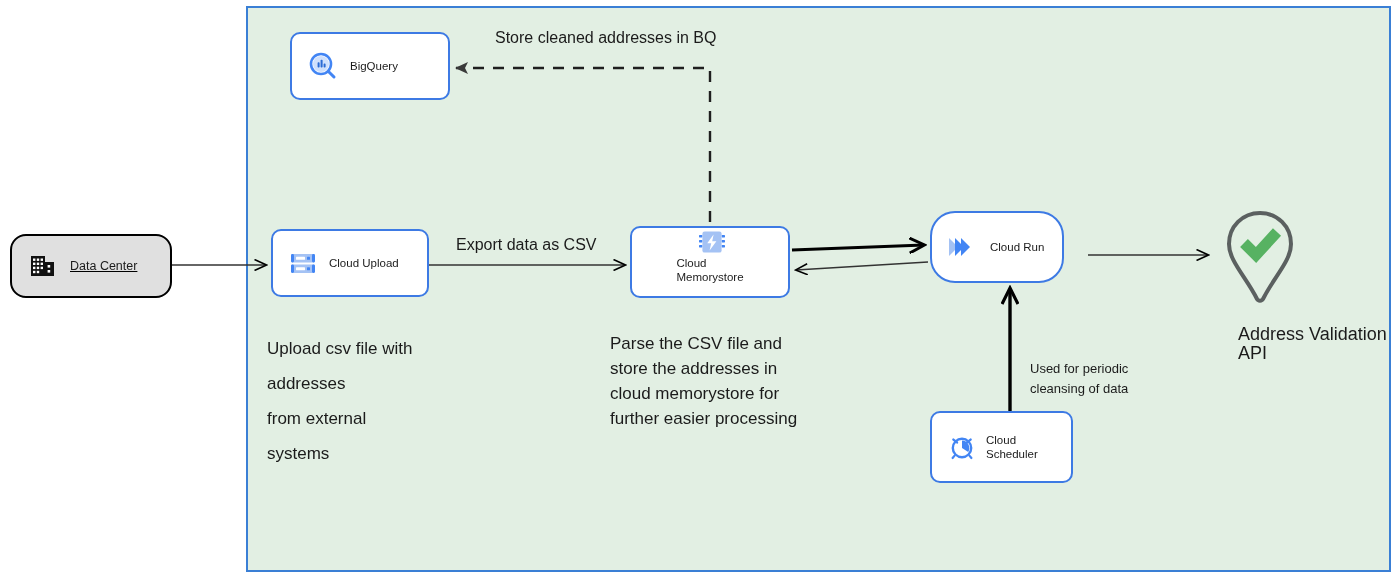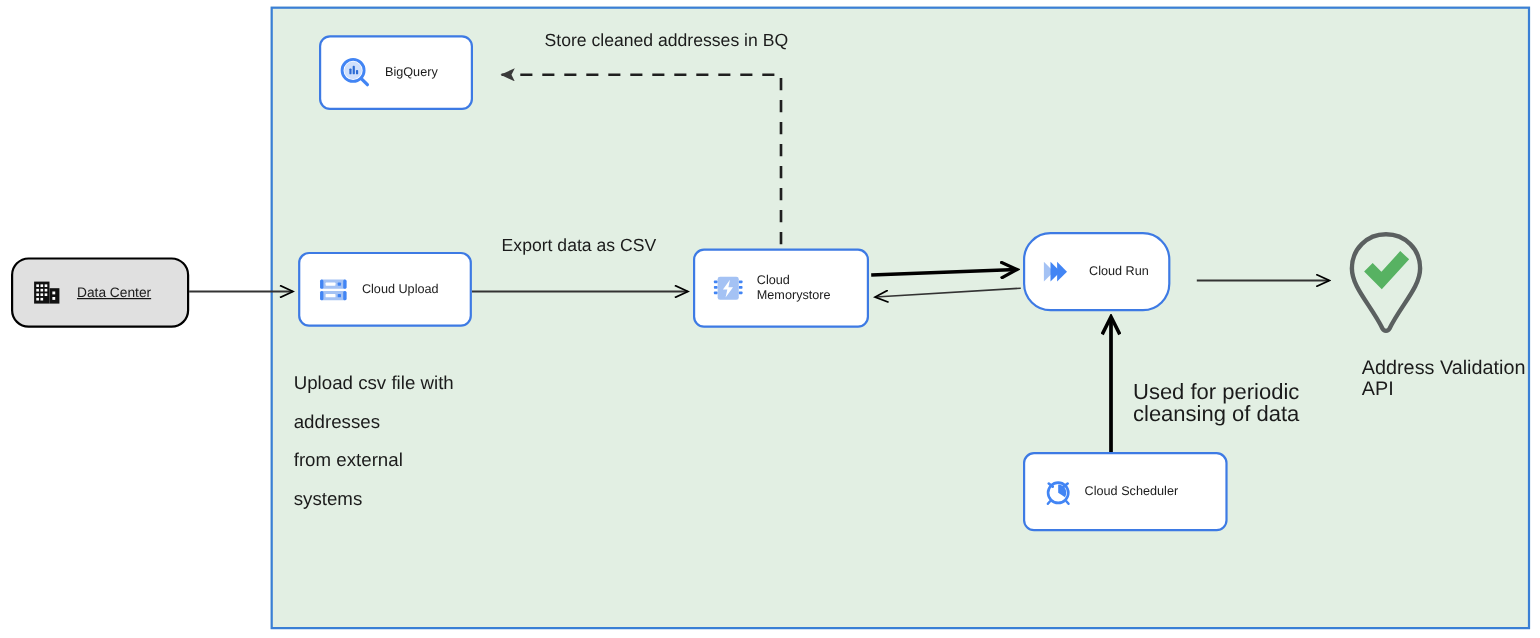--- a/index.html
+++ b/index.html
@@ -66,29 +66,29 @@
   .node-label {
     font-size: 11.5px;
     line-height: 14px;
     color: #1b1b1b;
     white-space: pre-line;
   }
   .node-label.onprem {
     font-size: 12.5px;
   }
   
-  #node-bigquery      { left: 290px; top: 32px;  width: 140px; height: 68px; }
+  #node-bigquery      { left: 290px; top: 32px;  width: 160px; height: 68px; }
   #node-bigquery .node-icon  { margin-left: 16px; margin-right: 12px; }
   #node-cloud-storage { left: 271px; top: 229px; width: 158px; height: 68px; }
   #node-cloud-storage .node-icon { margin-left: 16px; margin-right: 12px; }
-  #node-memorystore   { left: 630px; top: 226px; width: 160px; height: 72px; }
+  #node-memorystore   { left: 630px; top: 226px; width: 160px; height: 72px; flex-direction: column; }
   #node-memorystore .node-icon { margin-left: 16px; margin-right: 12px; }
   #node-cloud-run     { left: 930px; top: 211px; width: 134px; height: 72px; border-radius: 25px; }
   #node-cloud-run .node-icon { margin-left: 14px; margin-right: 10px; }
-  #node-cloud-scheduler { left: 930px; top: 411px; width: 186px; height: 72px; }
+  #node-cloud-scheduler { left: 930px; top: 411px; width: 143px; height: 72px; }
   #node-cloud-scheduler .node-icon { margin-left: 16px; margin-right: 10px; }
   #node-data-center   { left: 10px;  top: 234px; width: 162px; height: 64px; }
   #node-data-center .node-icon { margin-left: 18px; margin-right: 14px; }
 
   
   #node-address-api {
     position: absolute;
     left: 1215px;
     top: 207px;
     width: 90px;
@@ -105,24 +105,24 @@
   }
   
   .annot {
     position: absolute;
     font-size: 15.5px;
     line-height: 19px;
     color: #1b1b1b;
     white-space: pre-line;
   }
   #annot-store-bq   { left: 495px; top: 28px;  font-size: 16px; }
-  #annot-export-csv { left: 456px; top: 214px; font-size: 16px; }
+  #annot-export-csv { left: 456px; top: 235px; font-size: 16px; }
   #annot-upload     { left: 267px; top: 331px; font-size: 17px; line-height: 35px; }
   #annot-parse      { left: 610px; top: 331px; font-size: 17px; line-height: 25px; }
-  #annot-scheduler  { left: 1030px; top: 347px; font-size: 20px; line-height: 20px; }
+  #annot-scheduler  { left: 1030px; top: 359px; font-size: 13px; line-height: 20px; }
 </style>
 </head>
 <body>
 
 <div id="canvas">
 
   <div class="cloud-zone"></div>
 
   <svg class="svg-layer" viewBox="0 0 1400 580">
     <defs>
@@ -286,17 +286,21 @@
 
   <div class="annot" id="annot-store-bq">Store cleaned addresses in BQ</div>
 
   <div class="annot" id="annot-export-csv">Export data as CSV</div>
 
   <div class="annot" id="annot-upload">Upload csv file with
 addresses
 from external
 systems</div>
 
+  <div class="annot" id="annot-parse">Parse the CSV file and
+store the addresses in
+cloud  memorystore for
+further easier processing</div>
 
   <div class="annot" id="annot-scheduler">Used for periodic
 cleansing of data</div>
 
 </div>
 
 </body></html>

